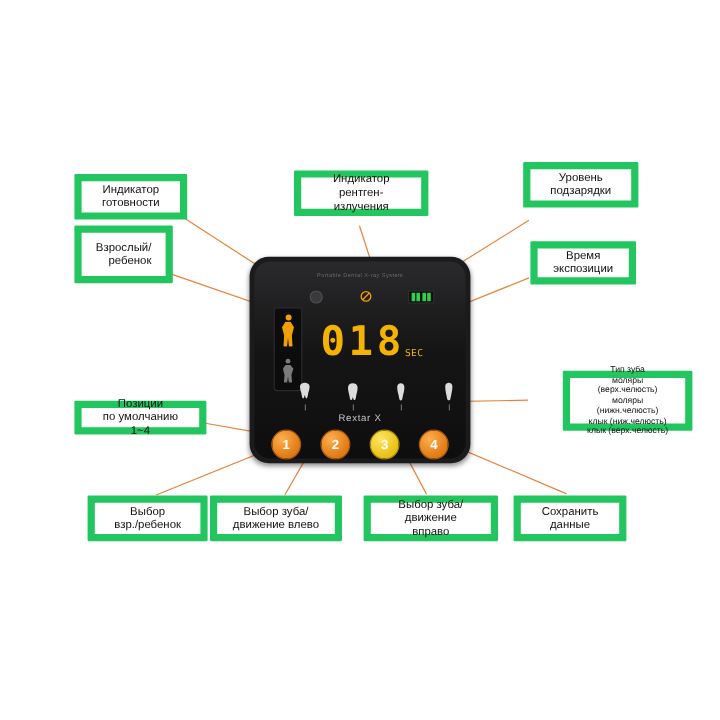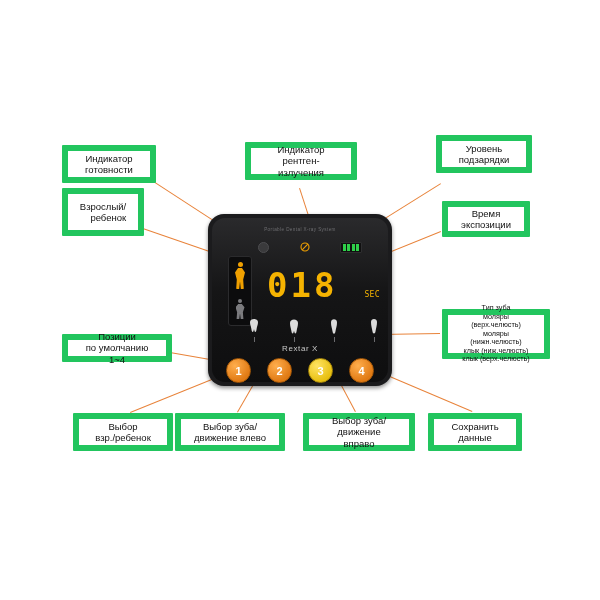--- a/index.html
+++ b/index.html
@@ -29,20 +29,21 @@
     display: flex;
     align-items: center;
     justify-content: center;
     padding: 2px 13px;
     white-space: pre-line;
     border-radius: 1px;
   }
   .callout.small {
     font-size: 7.2px;
     line-height: 8.6px;
+    margin-left: 27px;
   }
 
   
   .leader {
     position: absolute;
     transform-origin: 0 0;
     height: 0;
     border-top: 1px solid #e8833a;
   }
 
@@ -188,21 +189,20 @@
     font-weight: 700;
     color: #f5b301;
     letter-spacing: 1px;
   }
   .unit {
     font-family: "DejaVu Sans Mono", monospace;
     font-size: 8px;
     color: #f5b301;
     padding-bottom: 3px;
     letter-spacing: 0.3px;
-    margin-left: 27px;
   }
 
   
   .tooth-row {
     position: absolute;
     left: 18px;
     right: 12px;
     top: 100px;
     height: 20px;
   }

